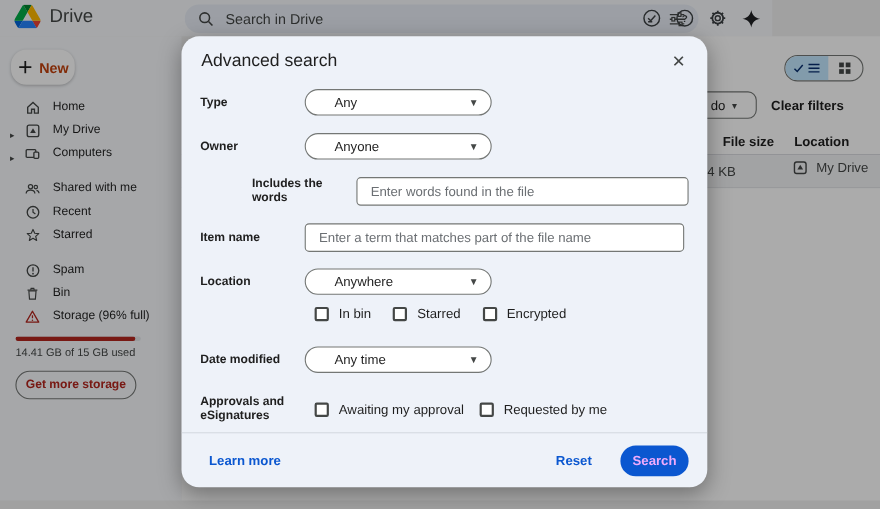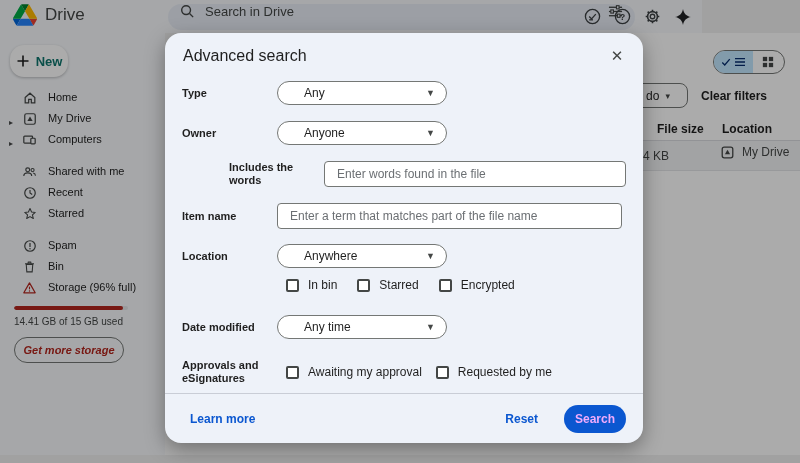--- a/index.html
+++ b/index.html
@@ -5,35 +5,35 @@
   * { margin:0; padding:0; box-sizing:border-box; }
   html,body { width:800px; height:463px; overflow:hidden; }
   body { font-family:"Liberation Sans", sans-serif; background:#f0f0f0; position:relative; }
   .screen { position:absolute; inset:0; width:800px; height:463px; background:#f0f0f0; }
 
   
   .topbar { position:absolute; left:0; top:0; width:702px; height:33px; background:#f8fafd; }
   .brand { position:absolute; left:13px; top:4px; display:flex; align-items:center; gap:8px; }
   .brand svg { width:24px; height:22px; }
   .brand-name { font-size:17px; color:#444746; }
-  .searchbar { position:absolute; left:168px; top:4px; width:467px; height:26px; background:#e9eef6; border-radius:13px; display:flex; align-items:flex-start; padding:0 12px; }
+  .searchbar { position:absolute; left:168px; top:4px; width:467px; height:26px; background:#e9eef6; border-radius:13px; display:flex; align-items:center; padding:0 12px; }
   .searchbar .q { font-size:13px; color:#444746; margin-left:10px; flex:1; }
   .tb-icons { position:absolute; right:4px; top:0; height:33px; display:flex; align-items:center; gap:13px; padding-right:6px; }
   .tb-icons svg { display:block; }
 
   
   .sidebar { position:absolute; left:0; top:33px; width:165px; height:422px; background:#f8fafd; }
-  .new-btn { position:absolute; left:10px; top:12px; width:58px; height:32px; background:#ffffff; border-radius:14px; box-shadow:0 1px 3px rgba(0,0,0,.25); display:flex; align-items:center; justify-content:center; gap:6px; font-size:13px; font-weight:bold; color:#0f766e; }
+  .new-btn { position:absolute; left:10px; top:12px; width:58px; height:32px; background:#ffffff; border-radius:14px; box-shadow:0 1px 3px rgba(0,0,0,.25); display:flex; align-items:center; justify-content:center; gap:6px; font-size:13px; font-weight:bold; color:#c2410c; }
   .nav-item { position:absolute; left:0; height:20px; display:flex; align-items:flex-start; font-size:11px; color:#1f1f1f; }
   .nav-item .ic { width:15px; display:flex; justify-content:center; margin-left:22px; margin-right:11px; }
   .nav-car { position:absolute; left:9px; font-size:8px; color:#444746; }
   .storage-track { position:absolute; left:14px; top:273px; width:114px; height:4px; background:#e4e7eb; border-radius:2px; overflow:hidden; }
   .storage-fill { height:100%; background:#b3261e; border-radius:2px; }
   .storage-text { position:absolute; left:14px; top:283px; font-size:10px; color:#444746; }
-  .more-btn { position:absolute; left:14px; top:304px; width:110px; height:26px; border:1px solid #747775; border-radius:13px; background:transparent; display:flex; align-items:center; justify-content:center; font-size:11px; font-weight:bold; color:#b3261e;font-style:italic; }
+  .more-btn { position:absolute; left:14px; top:304px; width:110px; height:26px; border:1px solid #747775; border-radius:13px; background:transparent; display:flex; align-items:center; justify-content:center; font-size:11px; font-weight:bold; color:#b3261e; }
 
   
   .content { position:absolute; left:165px; top:33px; width:635px; height:422px; background:#ffffff; border-top-left-radius:16px; }
   .view-toggle { position:absolute; right:15px; top:17px; width:72px; height:24px; border:1px solid #747775; border-radius:12px; display:flex; overflow:hidden; background:#fff; }
   .vt-left { width:40px; height:100%; background:#c2e7ff; display:flex; align-items:center; justify-content:center; gap:3px; }
   .vt-right { width:32px; height:100%; display:flex; align-items:center; justify-content:center; }
   .filter-chip { position:absolute; left:463px; top:50px; width:60px; height:25px; border:1px solid #747775; border-radius:8px; display:flex; align-items:center; justify-content:center; gap:6px; font-size:12px; color:#1f1f1f; background:#fff; }
   .chip-caret { font-size:9px; color:#444746; }
   .clear-filters { position:absolute; left:536px; top:56px; font-size:12px; font-weight:bold; color:#1f1f1f; }
   .col-hdr { position:absolute; top:89px; font-size:12px; font-weight:bold; color:#1f1f1f; }

